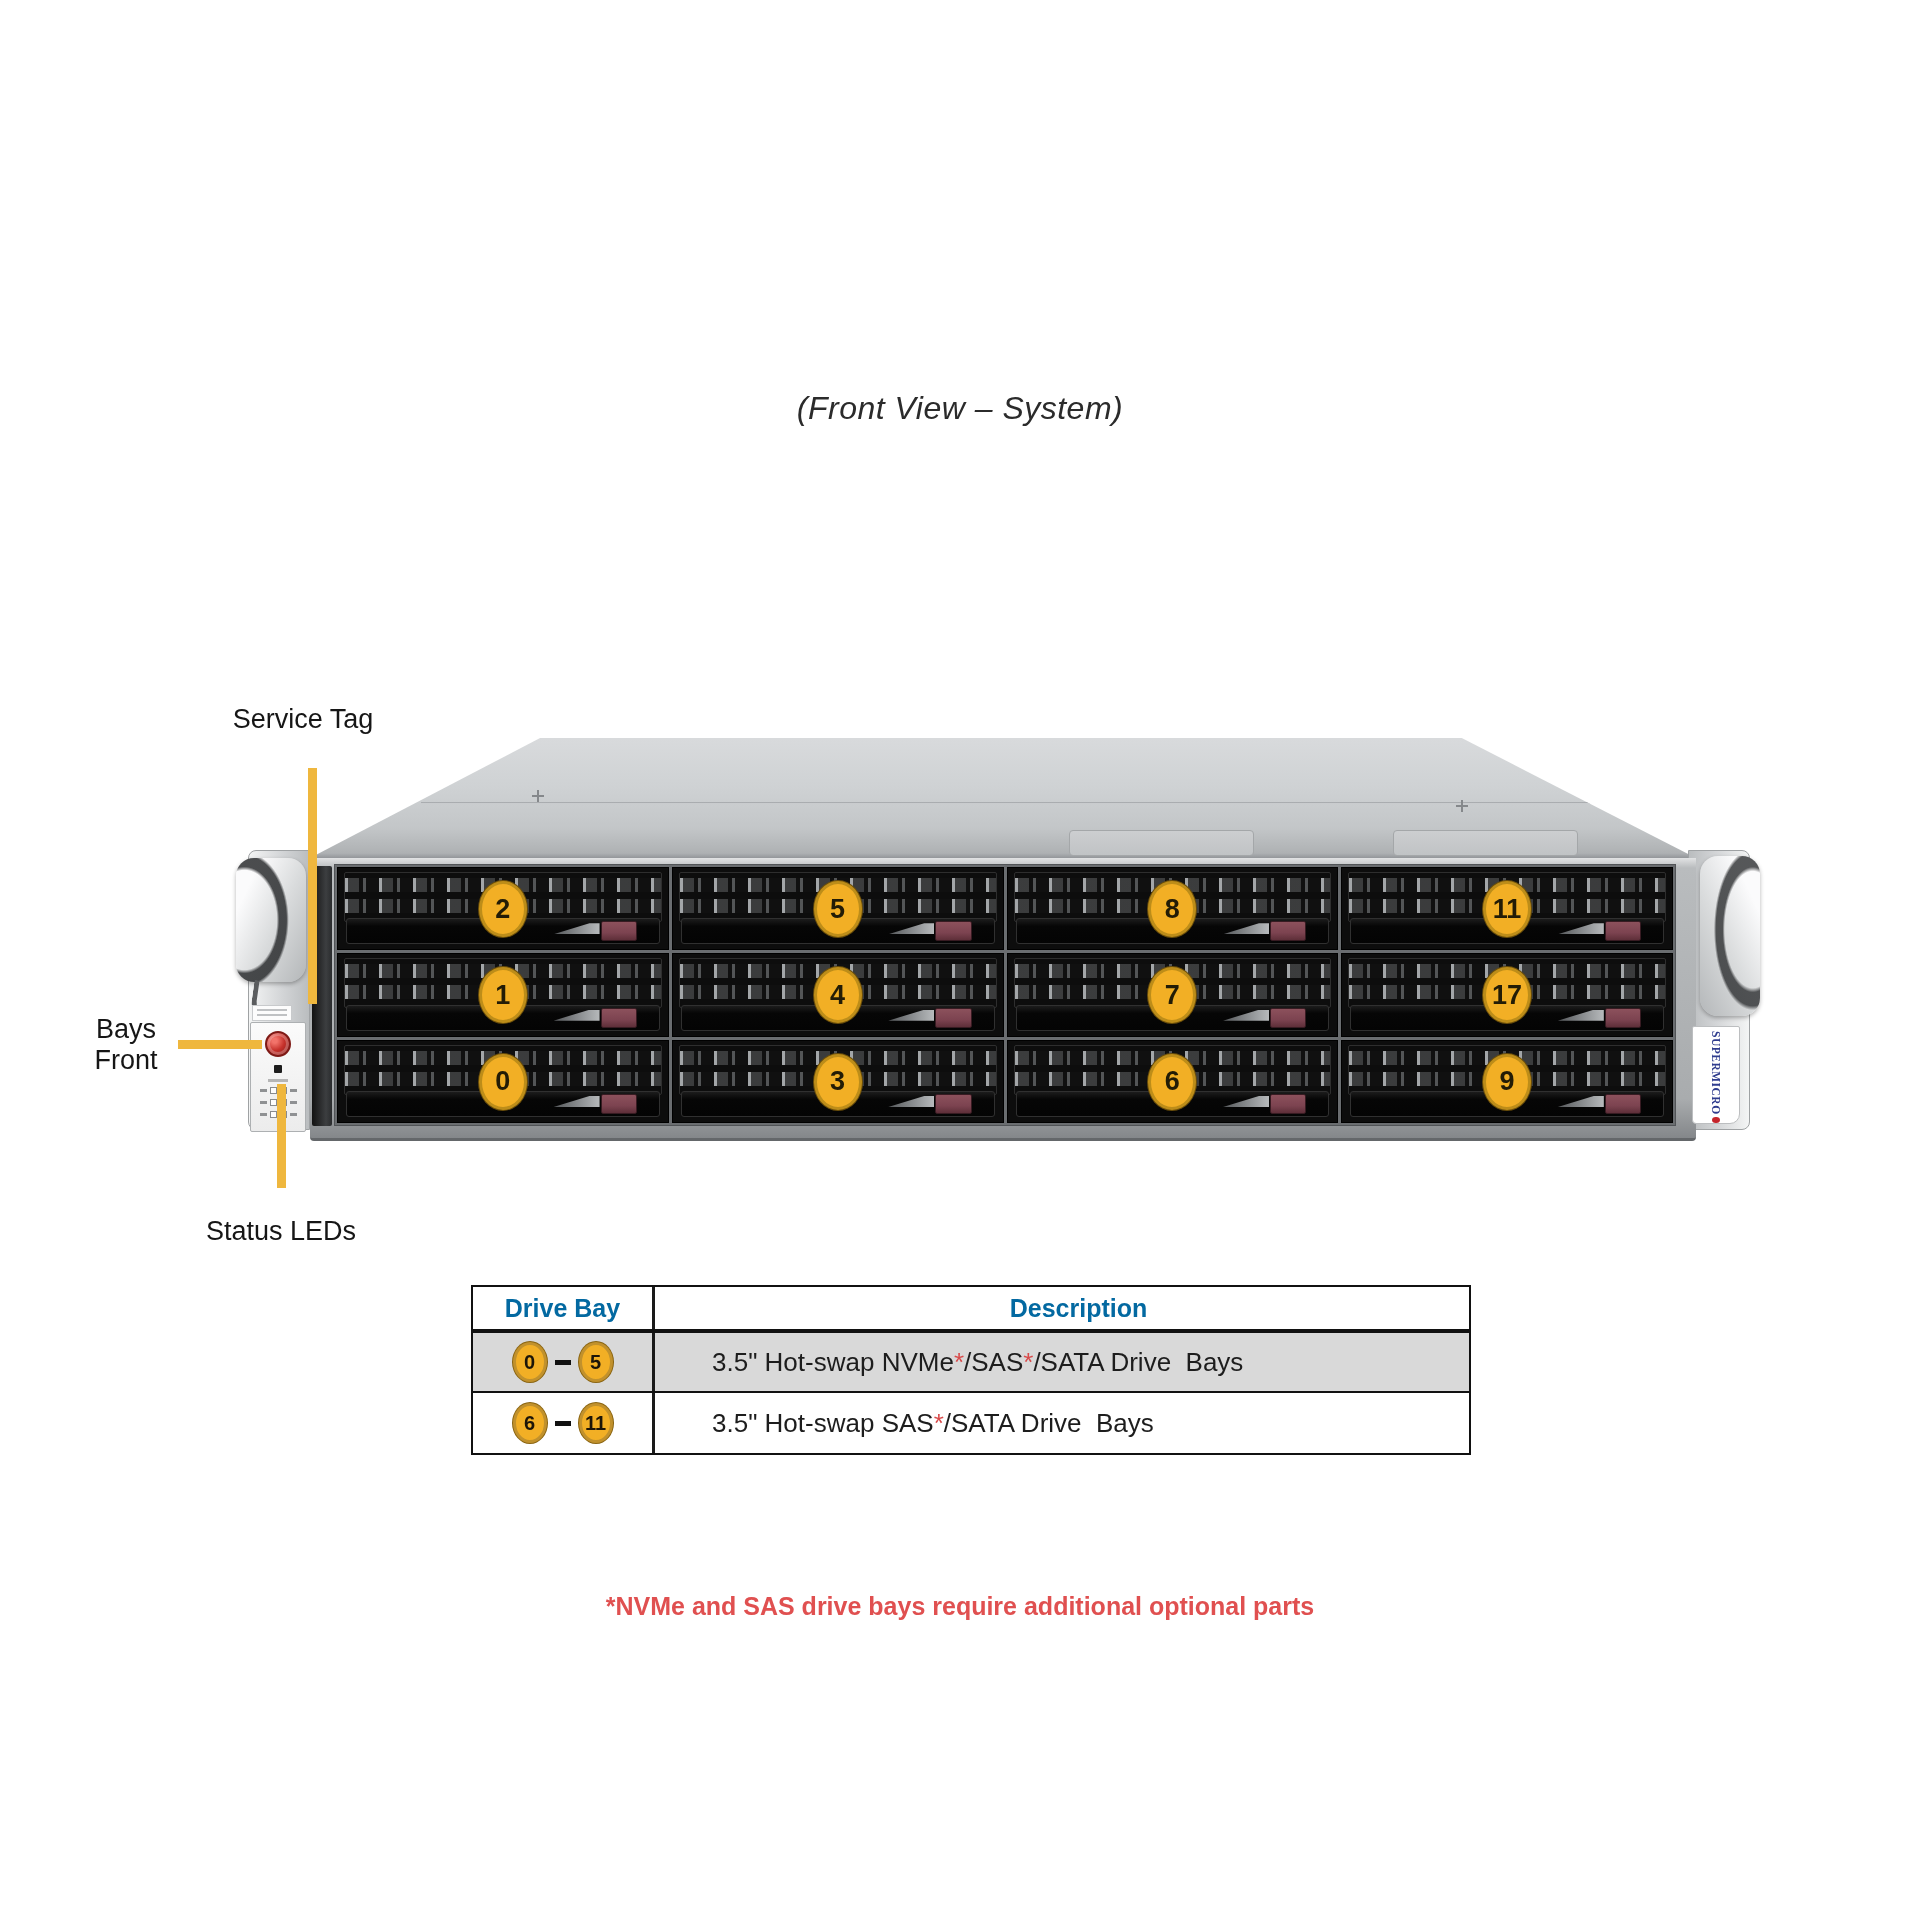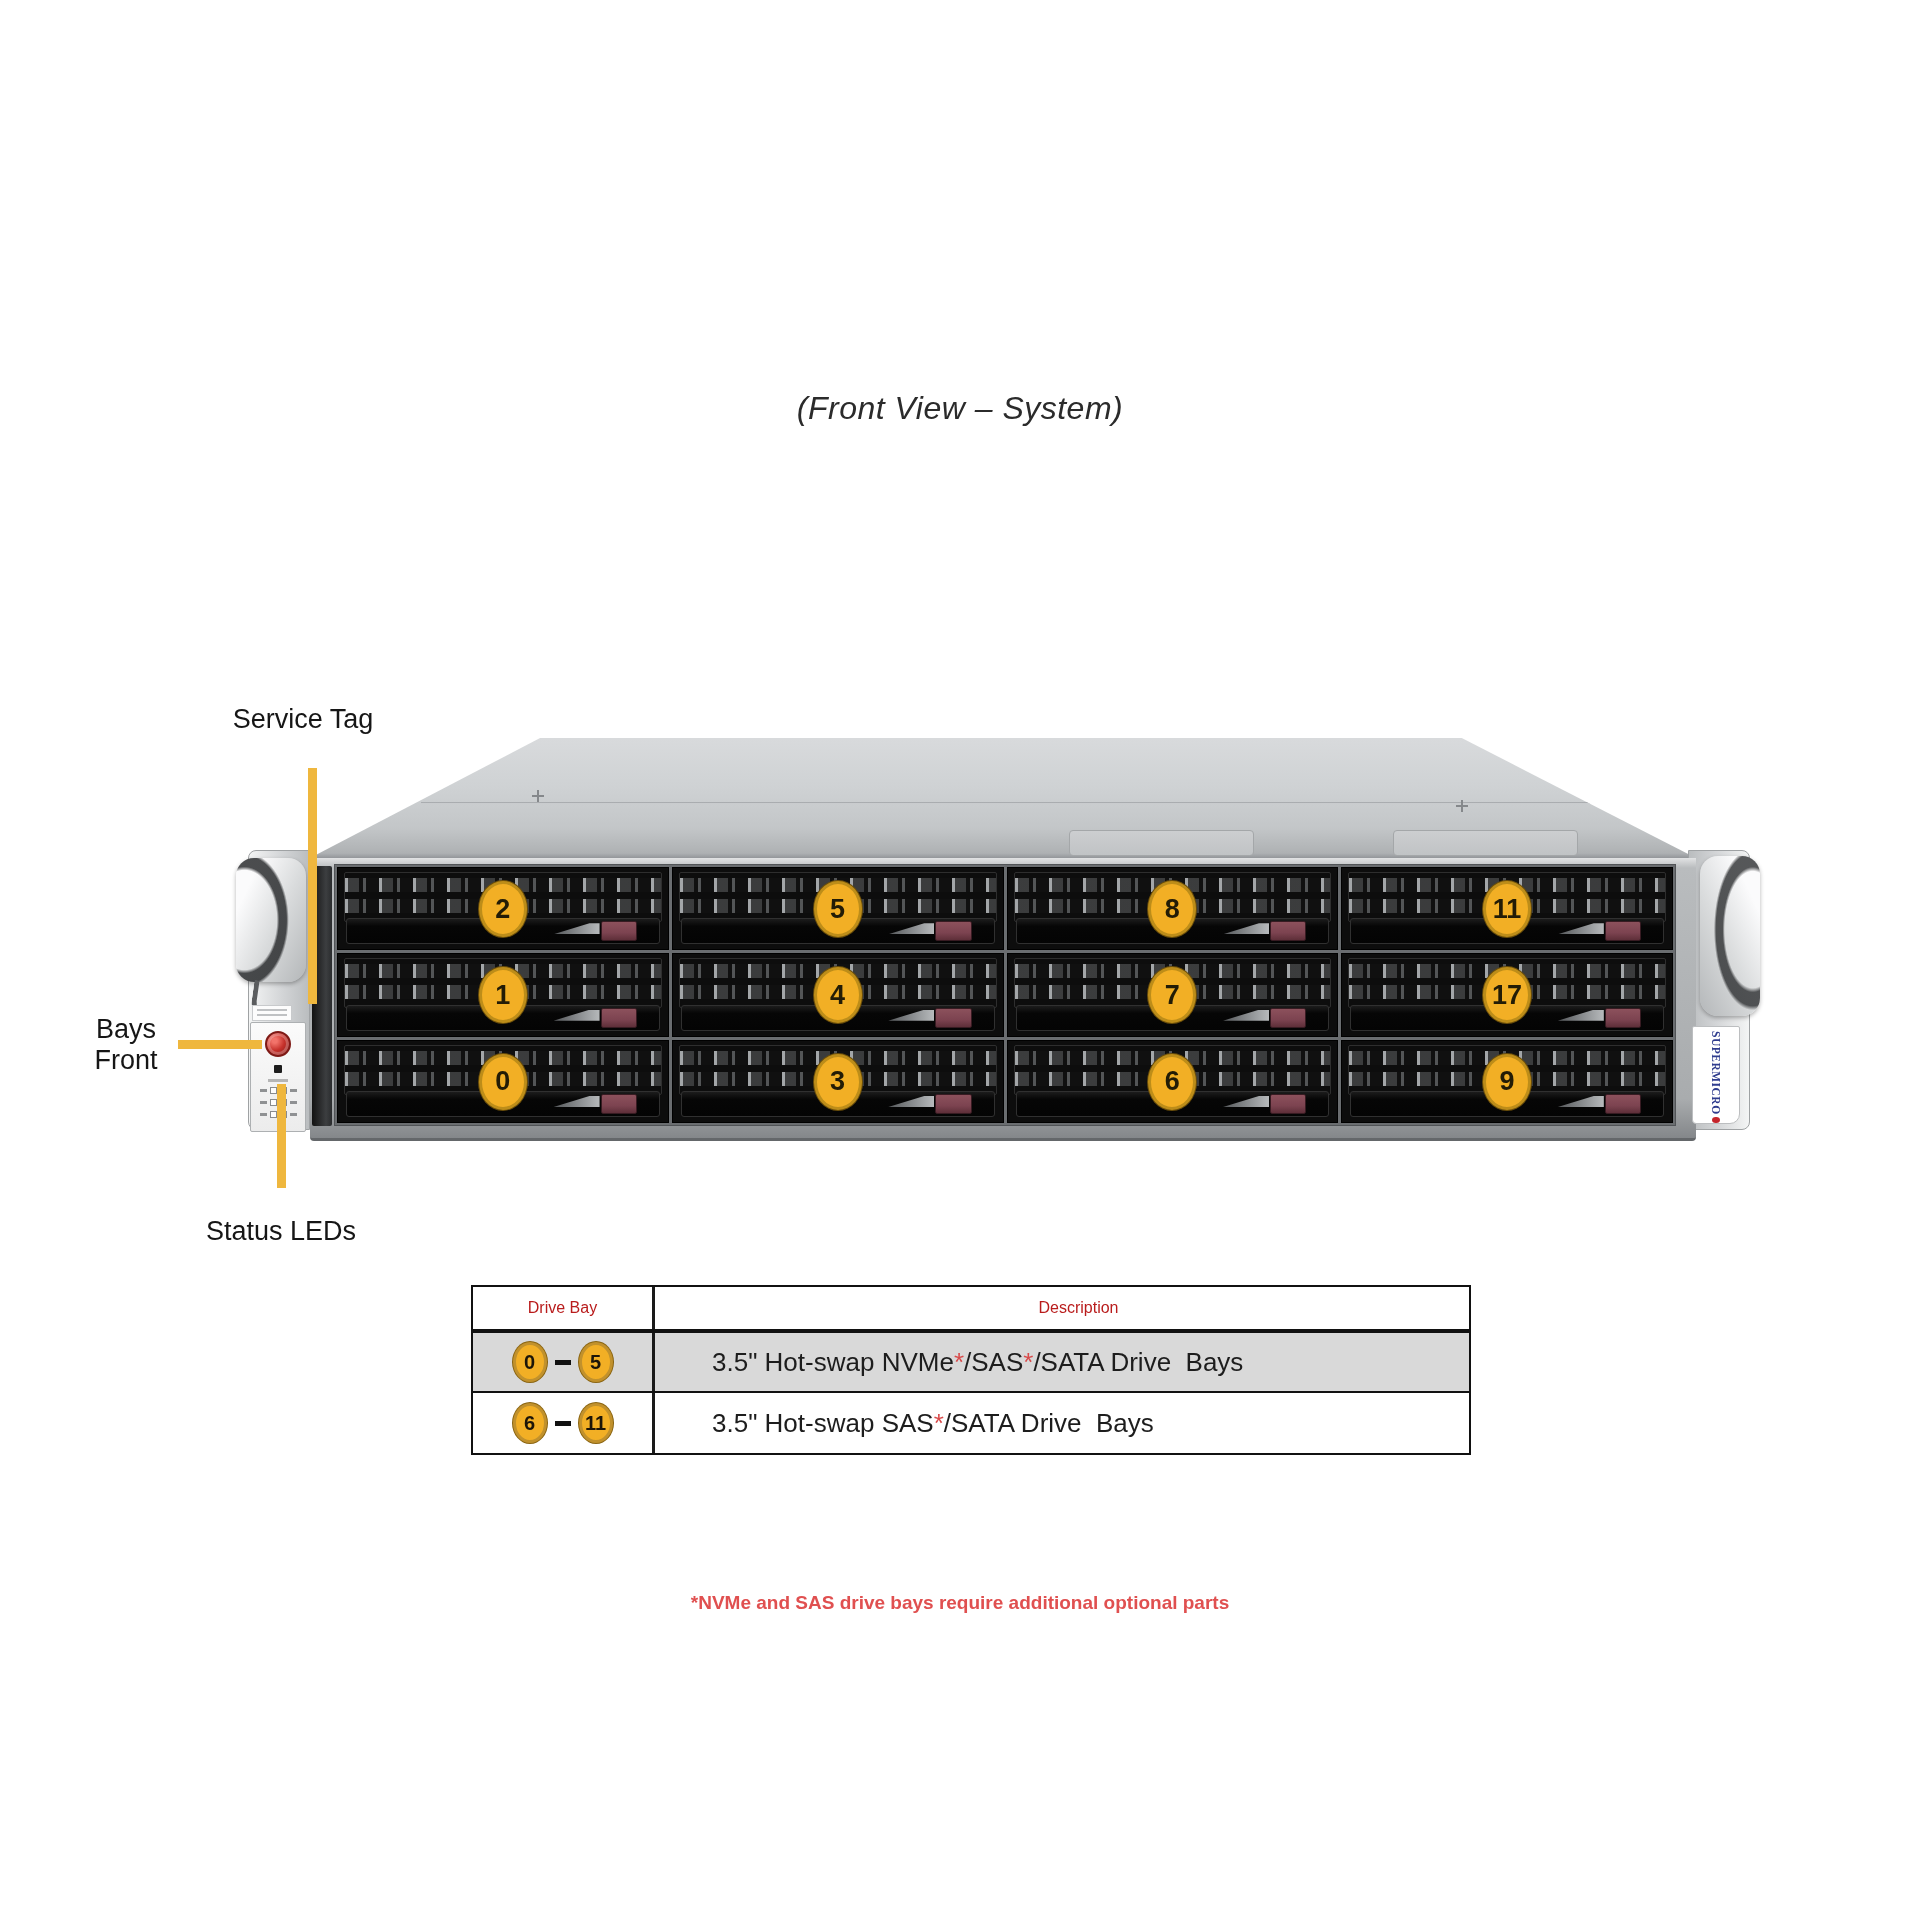--- a/index.html
+++ b/index.html
@@ -99,31 +99,31 @@
   .led-line{left:277px;top:1084px;width:9px;height:104px;}
 
   
   .dtable{position:absolute;left:471px;top:1285px;width:1000px;border:2px solid #111;z-index:4;box-sizing:border-box;}
   .trow{display:flex;align-items:stretch;}
   .thead{height:42px;border-bottom:4px solid #111;background:#fff;}
   .tr1{height:58px;background:var(--row-shade);border-bottom:2px solid #111;}
   .tr2{height:60px;background:#fff;}
   .c1{width:182px;border-right:3px solid #1a1a1a;display:flex;align-items:center;justify-content:center;flex:none;box-sizing:border-box;}
   .c2{flex:1;display:flex;align-items:center;margin-left:33px;}
-  .thead .c1,.thead .c2{justify-content:center;font-weight:normal;font-size:16px;color:#b91c1c;}
+  .thead .c1,.thead .c2{justify-content:center;font-weight:bold;font-size:25px;color:#0369a1;}
   .t-badge{min-width:34px;height:40px;padding:0 3px;border-radius:50%;box-sizing:border-box;
        background:var(--badge-fill);border:3px solid #c1912c;box-shadow:0 0 0 1px #8a6410;
        display:flex;align-items:center;justify-content:center;font-size:20px;font-weight:bold;color:#1c1508;}
   .t-dash{width:16px;height:5px;background:#111;margin:0 8px;}
   .desc{padding-left:24px;font-size:26px;color:#1d1d1d;white-space:pre-wrap;}
   .red{color:var(--accent-red);}
 
   
   .footnote{position:absolute;left:0;right:0;top:1592px;text-align:center;
-       font-size:19px;font-weight:600;color:var(--footnote-red);}
+       font-size:25px;font-weight:600;color:var(--footnote-red);}
 </style>
 </head>
 <body>
 
 <div class="page" style="--gold: #EFB73E; --badge-fill: #F2AF25; --accent-red: #D94A4A; --footnote-red: #E05050; --logo-blue: #2F3C8E; --logo-dot: #C4242B; --row-shade: #D9D9D9; --latch-btn: #7C4350;">
 
   <div class="title">(Front View – System)</div>
 
   <div>
 

